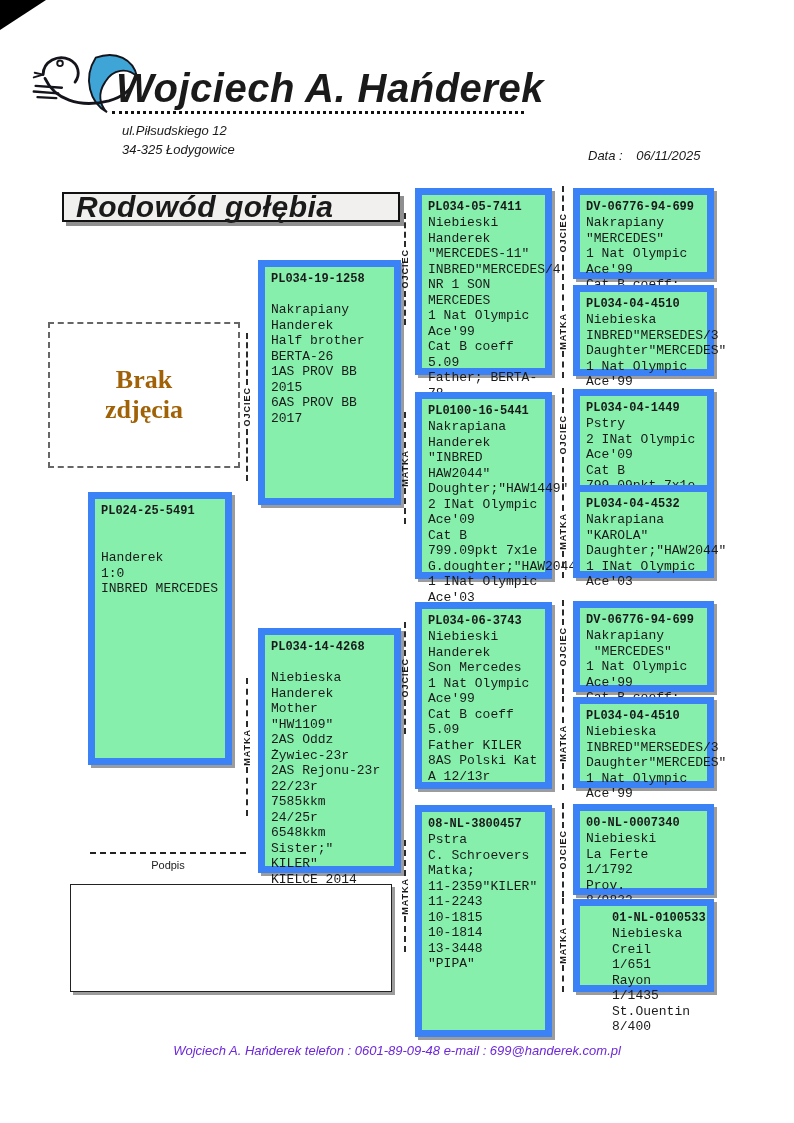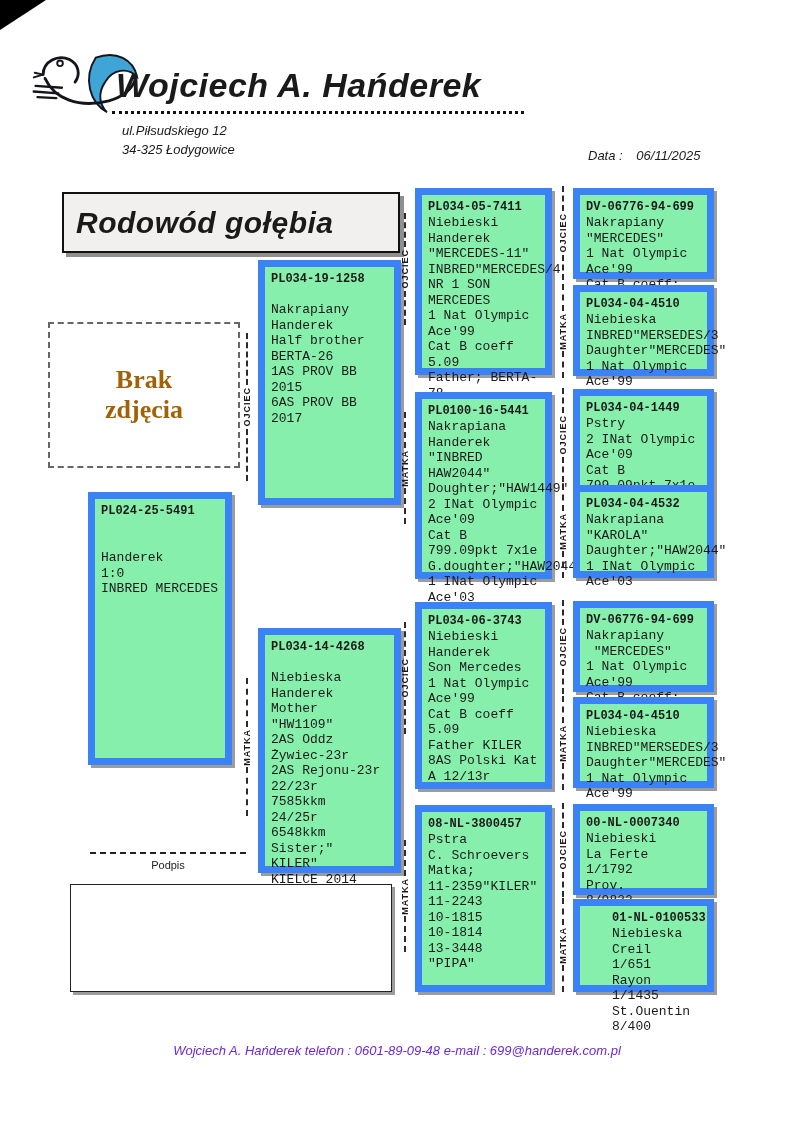--- a/index.html
+++ b/index.html
@@ -3,27 +3,27 @@
 <meta charset="utf-8">
 <style>
   html,body { margin:0; padding:0; background:#e8e8e8; font-family:"Liberation Sans", sans-serif; color:#1a1a1a; }
   .page { position:relative; width:794px; height:1123px; margin:0 auto; background:#ffffff; overflow:hidden; }
 
   .corner-artifact { position:absolute; left:0; top:0; width:0; height:0;
     border-top:30px solid #000; border-right:46px solid transparent; }
 
   .logo { position:absolute; left:30px; top:46px; }
 
-  .brand { position:absolute; left:116px; top:66px; font-size:34px; font-weight:bold; font-style:italic; letter-spacing:0.5px; white-space:nowrap; }
+  .brand { position:absolute; left:116px; top:66px; font-size:40px; font-weight:bold; font-style:italic; letter-spacing:0.5px; white-space:nowrap; }
   .brand-underline { position:absolute; left:112px; top:111px; width:412px; height:0; border-bottom:3px dotted #111; }
   .address { position:absolute; left:122px; top:121px; font-style:italic; font-size:13px; line-height:19px; }
   .date-line { position:absolute; left:588px; top:148px; font-style:italic; font-size:13px; }
   .date-line .v { margin-left:10px; }
 
-  .title-box { position:absolute; left:62px; top:192px; width:338px; height:61px; background:#f2f0ee;
+  .title-box { position:absolute; left:62px; top:192px; width:338px; height:30px; background:#f2f0ee;
     border:2px solid #111; box-shadow:4px 4px 0 #8f8f8f; display:flex; align-items:center; padding-left:12px; box-sizing:border-box; }
   .title-box h1 { margin:0; font-size:30px; font-style:italic; font-weight:bold; letter-spacing:0.5px; }
 
   .photo-ph { position:absolute; left:48px; top:322px; width:192px; height:146px; border:2px dashed #666;
     box-sizing:border-box; display:flex; align-items:center; justify-content:center; }
   .photo-ph span { display:block; width:110px; text-align:center; color:#a16207; font-family:"Liberation Serif", serif;
     font-weight:bold; font-size:26px; line-height:30px; }
 
   .pbox { position:absolute; background:#86efac; border:7px solid #3b82f6; box-shadow:3px 3px 0 #9c9c9c;
     padding:4px 6px; box-sizing:border-box;font-family:Liberation Mono, monospace; }
@@ -139,21 +139,21 @@
   <div class="pbox" style="left:415px; top:602px; width:137px; height:187px;">
     <div class="ring">PL034-06-3743</div>
     <div class="pbody">Niebieski
 Handerek
 Son Mercedes
 1 Nat Olympic Ace'99
 Cat B coeff 5.09
 Father KILER
 8AS Polski Kat A 12/13r</div>
   </div>
-  <div class="pbox" style="left:415px; top:805px; width:137px; height:187px;">
+  <div class="pbox" style="left:415px; top:805px; width:137px; height:232px;">
     <div class="ring">08-NL-3800457</div>
     <div class="pbody">Pstra
 C. Schroevers
 Matka;
 11-2359"KILER"
 11-2243
 10-1815
 10-1814
 13-3448
 "PIPA"</div>

